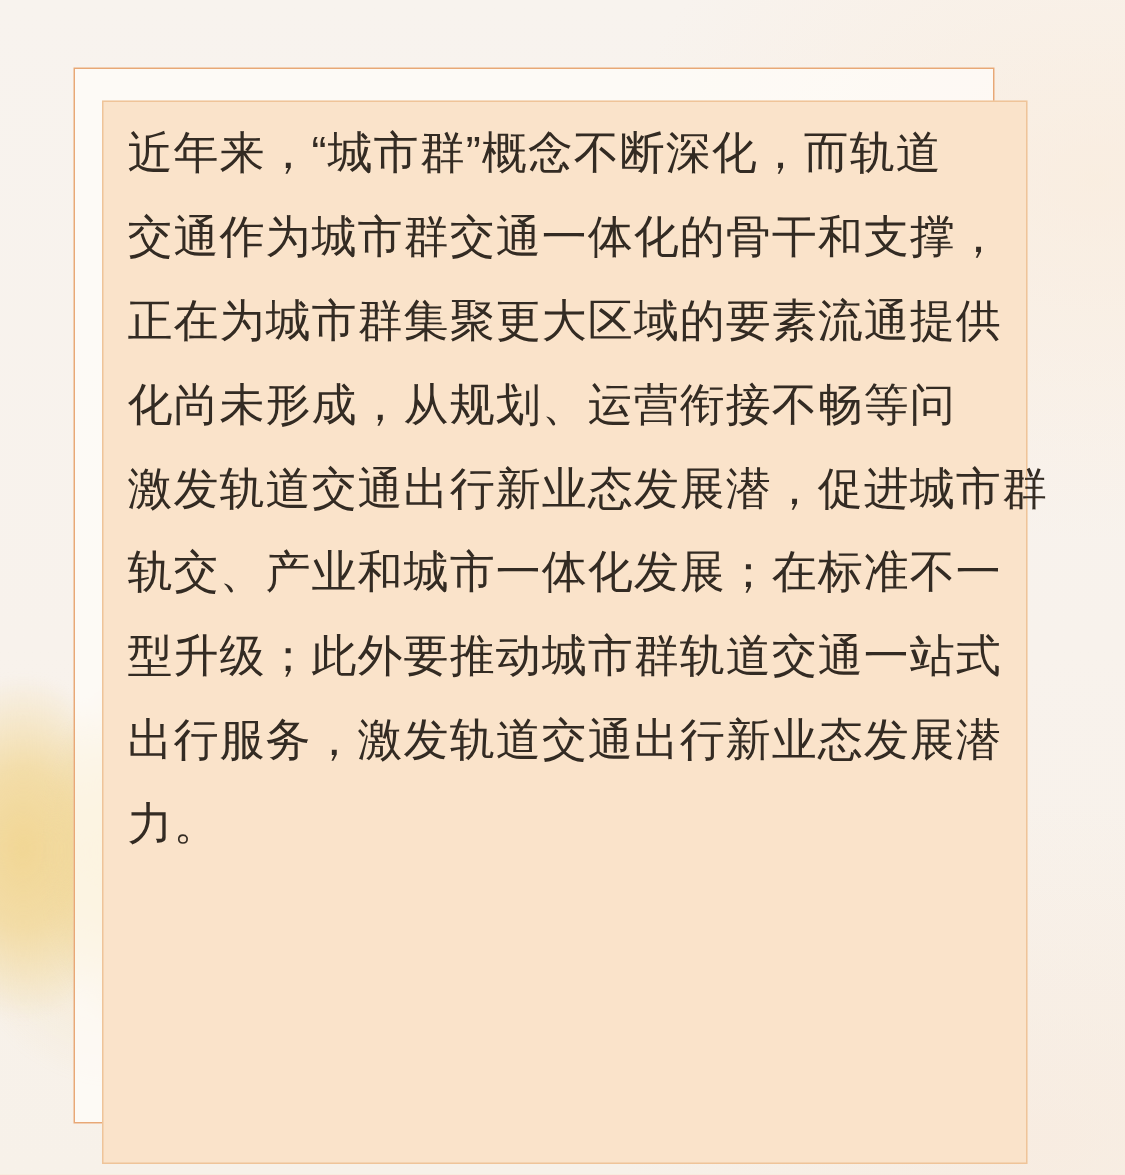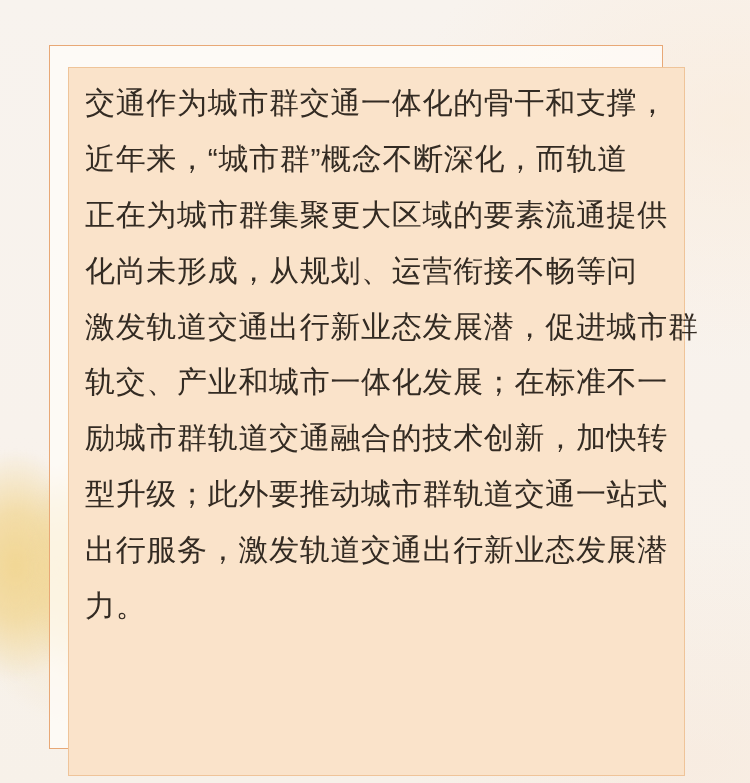--- a/index.html
+++ b/index.html
@@ -75,25 +75,24 @@
 
 <div class="page">
   <div class="blob blob-c"></div>
   <div class="blob blob-a"></div>
   <div class="blob blob-b"></div>
 
   <div class="frame"></div>
 
   <div class="card">
     <div class="para">
+      <div class="tline">近年来，“城市群”概念不断深化，而轨道</div>
       <div class="tline">交通作为城市群交通一体化的骨干和支撑，</div>
-      <div class="tline">近年来，“城市群”概念不断深化，而轨道</div>
       <div class="tline">正在为城市群集聚更大区域的要素流通提供</div>
       <div class="tline">化尚未形成，从规划、运营衔接不畅等问</div>
       <div class="tline">激发轨道交通出行新业态发展潜，促进城市群</div>
       <div class="tline">轨交、产业和城市一体化发展；在标准不一</div>
-      <div class="tline">励城市群轨道交通融合的技术创新，加快转</div>
       <div class="tline">型升级；此外要推动城市群轨道交通一站式</div>
       <div class="tline">出行服务，激发轨道交通出行新业态发展潜</div>
       <div class="tline">力。</div>
     </div>
   </div>
 </div>
 
 </body></html>

